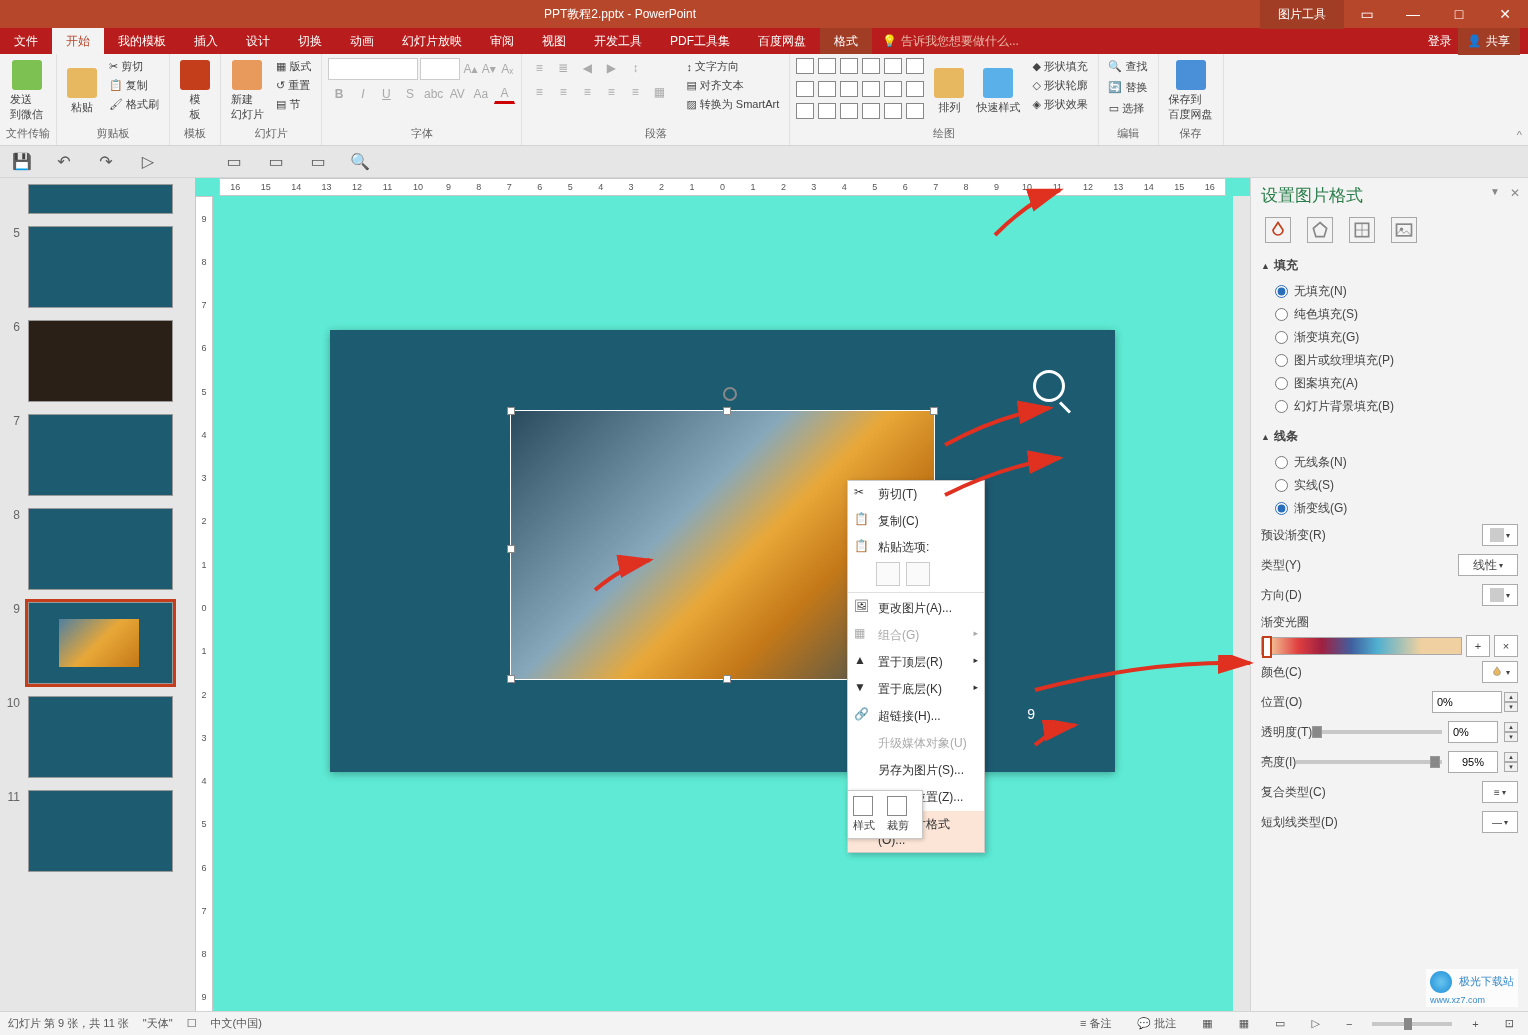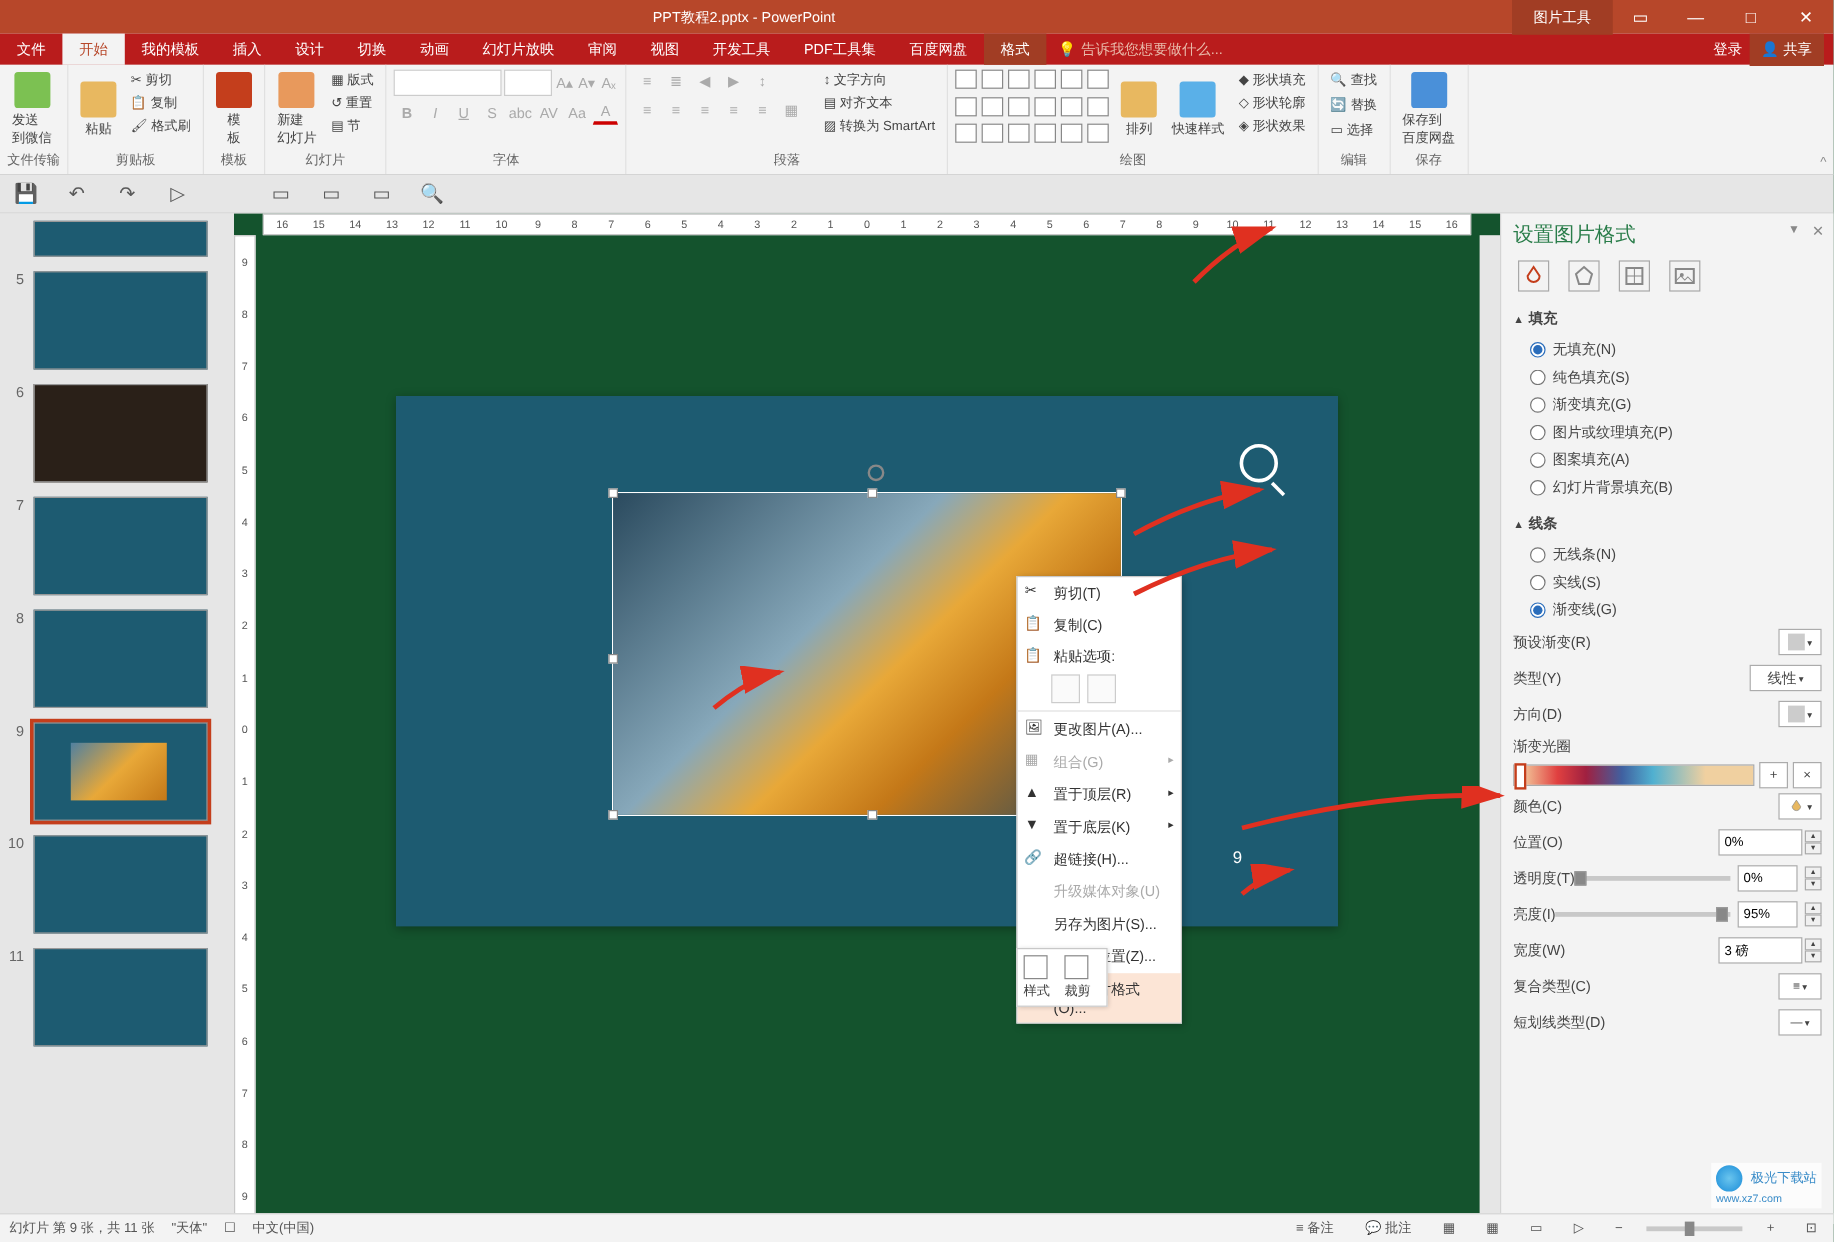--- a/index.html
+++ b/index.html
@@ -44,21 +44,21 @@
 .main { display: flex; height: 842px; background: #e6e6e6; }
 
 
 .thumbs { width: 195px; background: #e6e6e6; overflow-y: scroll; padding: 6px 4px; }
 .thumb-row { display: flex; gap: 8px; margin-bottom: 12px; }
 .thumb-num { font-size: 12px; color: #666; width: 16px; text-align: right; }
 .thumb { width: 145px; height: 82px; background: #1d5b71; border: 1px solid #999; position: relative; }
 .thumb.active { outline: 3px solid #c43e1c; }
 
 
-.editor { flex: 1; position: relative; background: #14532d; display: flex; }
+.editor { flex: 1; position: relative; background: #5eead4; display: flex; }
 .ruler-top { position: absolute; top: 0; left: 24px; right: 24px; height: 18px; background: #fff; border: 1px solid #c8c8c8; font-size: 9px; color: #555; display: flex; align-items: center; overflow: hidden; }
 .ruler-top .tick { flex: 1; text-align: center; }
 .ruler-left { position: absolute; top: 18px; left: 0; bottom: 0; width: 18px; background: #fff; border: 1px solid #c8c8c8; font-size: 9px; color: #555; display: flex; flex-direction: column; }
 .ruler-left .tick { flex: 1; display: flex; align-items: center; justify-content: center; }
 .slide-area { position: absolute; top: 32px; left: 30px; right: 30px; bottom: 10px; overflow: auto; }
 .slide { width: 785px; height: 442px; background: #1d5b71; margin: 0 auto; position: relative; box-shadow: 0 2px 8px rgba(0,0,0,.3); }
 .slide .img-box { position: absolute; top: 80px; left: 180px; width: 425px; height: 270px; border: 1px solid #fff; }
 .slide .leaf-img { width: 100%; height: 100%; background: linear-gradient(135deg, #2a4a5e 0%, #87a8ba 40%, #e8a838 55%, #c47818 70%, #2a4a5e 100%); position: relative; }
 .slide .handle { position: absolute; width: 8px; height: 8px; background: #fff; border: 1px solid #888; }
 .slide .rotate-handle { position: absolute; top: -24px; left: 50%; width: 14px; height: 14px; border: 2px solid #888; border-radius: 50%; }
@@ -641,31 +641,21 @@
               <div class="sp">▾</div>
             </div>
           </div>
         </div>
       <div class="prop-row">
           <span class="pl">亮度(I)</span>
         <div class="pr" style="flex:1;gap:6px;">
             <div class="slider">
               <div class="thumb" style="left:92%;"></div>
             </div>
-            <input type="text" style="width: 50px;" value="95%">
-            <div class="spinner">
-              <div class="sp">▴</div>
-              <div class="sp">▾</div>
-            </div>
-          </div>
-        </div>
-      <div class="prop-row">
-          <span class="pl">宽度(W)</span>
-        <div class="pr">
-            <input type="text" value="3 磅" style="">
+            <input type="text" style="width: 50px; text-align: center;" value="95%">
             <div class="spinner">
               <div class="sp">▴</div>
               <div class="sp">▾</div>
             </div>
           </div>
         </div>
       <div class="prop-row">
           <span class="pl">复合类型(C)</span>
         <div class="dropdown-btn">
             <span style="font-size:10px;">≡</span>

